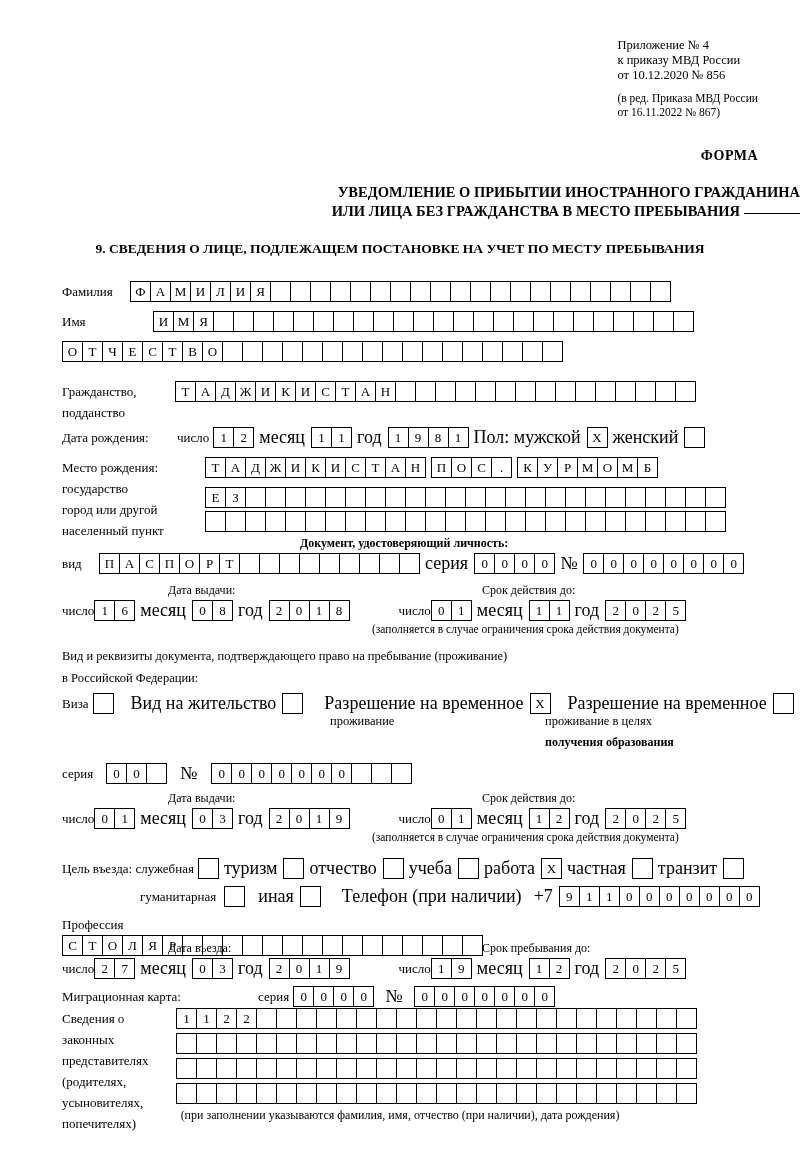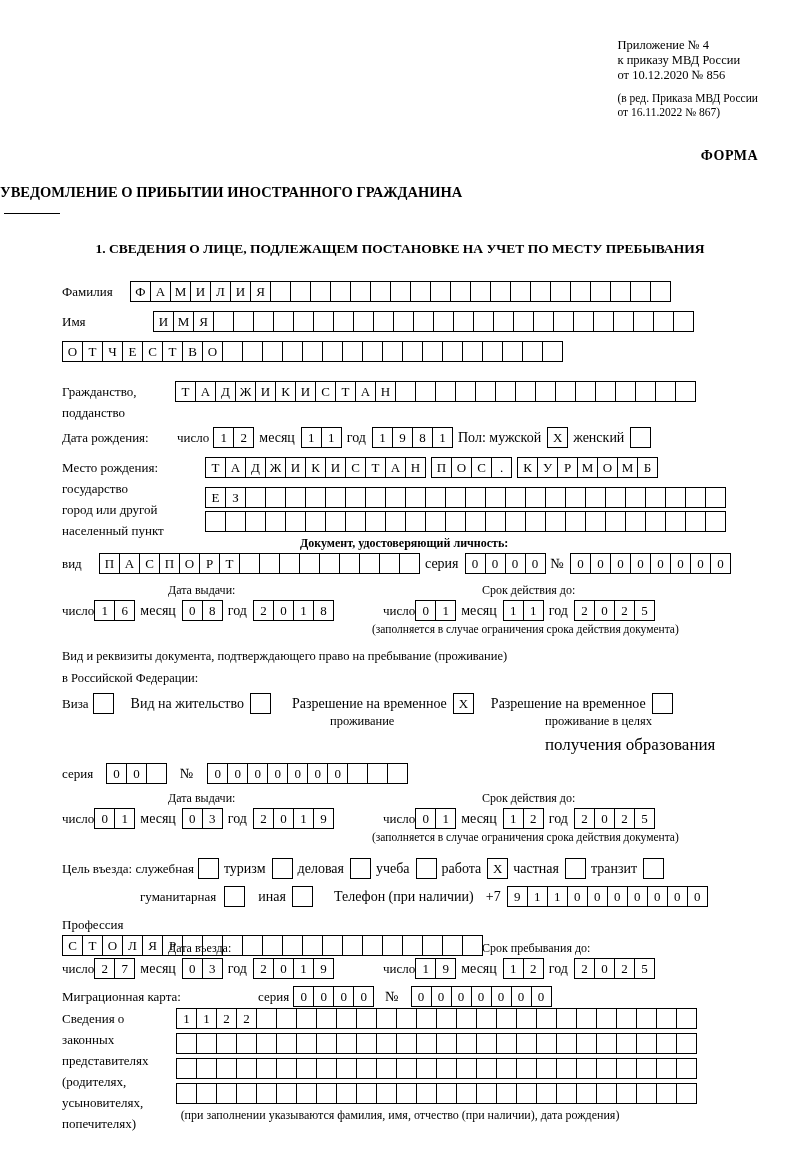--- a/index.html
+++ b/index.html
@@ -11,65 +11,65 @@
   }
   .page{position:relative;width:800px;height:1163px;box-sizing:border-box;}
 
   
   .hdr{position:absolute;right:42px;top:38px;text-align:left;font-size:12.5px;line-height:15px;}
   .hdr .l{white-space:nowrap;}
   .hdr .gap{height:8px;}
   .hdr .small{font-size:11.5px;line-height:14px;}
   .forma{position:absolute;right:42px;top:148px;font-weight:bold;font-size:14px;letter-spacing:.5px;}
 
-  .title{position:absolute;left:0;right:0;top:183px;text-align:left;font-weight:bold;font-size:14.5px;line-height:19px;}
+  .title{position:absolute;left:16px;right:0;top:183px;text-align:right;font-weight:bold;font-size:14.5px;line-height:19px;}
   .title .ul{display:inline-block;border-bottom:1px solid #000;width:56px;vertical-align:2px;margin-left:4px;}
 
   .sect1{position:absolute;left:0;right:0;top:241px;text-align:center;font-weight:bold;font-size:13.5px;}
 
   
   .row{position:absolute;display:flex;align-items:flex-start;white-space:nowrap;}
   .lbl{font-size:13px;line-height:21px;}
   .lbl.sm{font-size:12px;}
 
   
   .cells{display:flex;}
   .cell{
     width:21px;height:21px;border:1px solid #000;
     margin-right:-1px;
     display:flex;align-items:center;justify-content:center;
     font-size:13px;font-family:"Liberation Serif",serif;
     box-sizing:border-box;
     background:#fff;
   }
   .sp4{width:4px;}
-  .inlinelbl{padding:0 6px;line-height:21px;font-size:14px;}
+  .inlinelbl{padding:0 6px;line-height:21px;font-size:18px;}
   .footer-note{position:absolute;left:0;right:0;text-align:center;font-size:12px;}
 </style>
 </head>
 <body>
 
 <div class="page">
 
   <div class="hdr">
     <div class="l">Приложение № 4</div>
     <div class="l">к приказу МВД России</div>
     <div class="l">от 10.12.2020 № 856</div>
     <div class="gap"></div>
     <div class="l small">(в ред. Приказа МВД России</div>
     <div class="l small">от 16.11.2022 № 867)</div>
   </div>
   <div class="forma">ФОРМА</div>
 
   <div class="title">
     <div>УВЕДОМЛЕНИЕ О ПРИБЫТИИ ИНОСТРАННОГО ГРАЖДАНИНА</div>
-    <div><span class="ul"></span></div>
-  </div>
-
-  <div class="sect1">1. СВЕДЕНИЯ О ЛИЦЕ, ПОДЛЕЖАЩЕМ ПОСТАНОВКЕ НА УЧЕТ ПО МЕСТУ ПРЕБЫВАНИЯ</div>
+    <div><span>ИЛИ ЛИЦА БЕЗ ГРАЖДАНСТВА В МЕСТО ПРЕБЫВАНИЯ</span><span class="ul"></span></div>
+  </div>
+
+  <div class="sect1">9. СВЕДЕНИЯ О ЛИЦЕ, ПОДЛЕЖАЩЕМ ПОСТАНОВКЕ НА УЧЕТ ПО МЕСТУ ПРЕБЫВАНИЯ</div>
 
   <div class="row" style="left:62px;top:281px;">
     <div class="lbl" style="width:68px;">Фамилия</div>
     <div class="cells" id="cells-surname">
         <div class="cell">Ф</div>
         <div class="cell">А</div>
         <div class="cell">М</div>
         <div class="cell">И</div>
         <div class="cell">Л</div>
         <div class="cell">И</div>
@@ -417,21 +417,21 @@
     <div class="cells" id="cells-temp">
         <div class="cell">X</div>
       </div>
     <div class="inlinelbl" style="padding-left:18px;">Разрешение на временное</div>
     <div class="cells" id="cells-edu">
         <div class="cell"></div>
       </div>
   </div>
   <div style="position:absolute;left:330px;top:714px;font-size:12.5px;">проживание</div>
   <div style="position:absolute;left:545px;top:714px;font-size:12.5px;">проживание в целях</div>
-  <div style="position:absolute;left:545px;top:735px;font-size:17px;">получения образования</div>
+  <div style="position:absolute;left:545px;top:735px;font-size:12px;font-weight:bold;">получения образования</div>
 
   <div class="row" style="left:62px;top:763px;">
     <div class="lbl" style="width:44px;">серия</div>
     <div class="cells" id="cells-stay-series">
         <div class="cell">0</div>
         <div class="cell">0</div>
         <div class="cell"></div>
       </div>
     <div class="inlinelbl" style="padding:0 14px;">№</div>
     <div class="cells" id="cells-stay-number">
@@ -493,21 +493,21 @@
   <div class="row" style="left:62px;top:858px;">
     <div class="lbl">Цель въезда: служебная</div>
     <div class="sp4"></div>
     <div class="cells" id="cells-purpose-service">
         <div class="cell"></div>
       </div>
     <div class="inlinelbl">туризм</div>
     <div class="cells" id="cells-purpose-0">
         <div class="cell"></div>
       </div>
-    <div class="inlinelbl">деловая</div>
+    <div class="inlinelbl">отчество</div>
     <div class="cells" id="cells-purpose-1">
         <div class="cell"></div>
       </div>
     <div class="inlinelbl">учеба</div>
     <div class="cells" id="cells-purpose-2">
         <div class="cell"></div>
       </div>
     <div class="inlinelbl">работа</div>
     <div class="cells" id="cells-purpose-3">
         <div class="cell">X</div>

